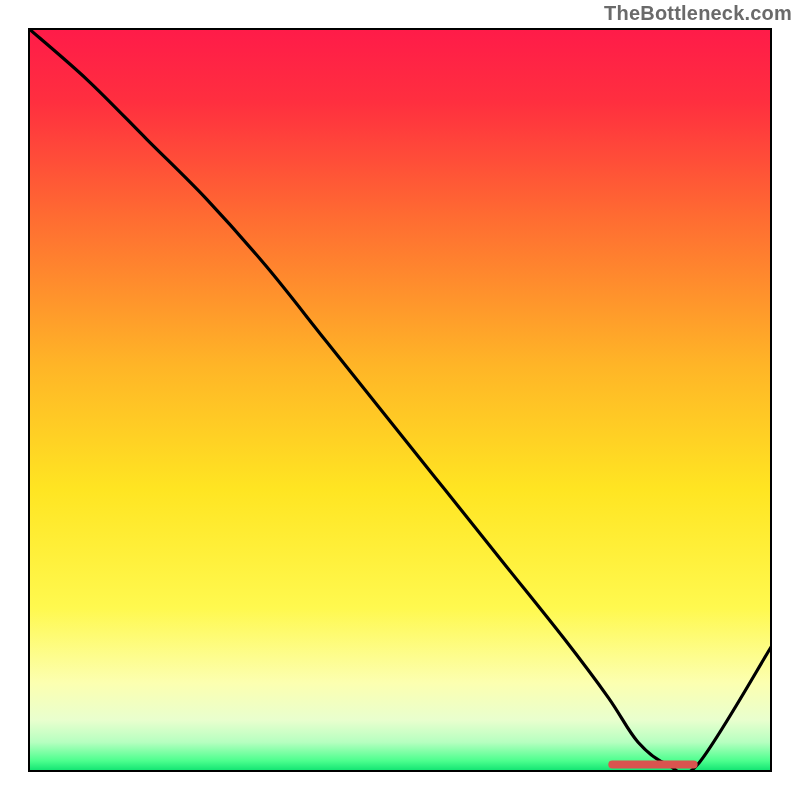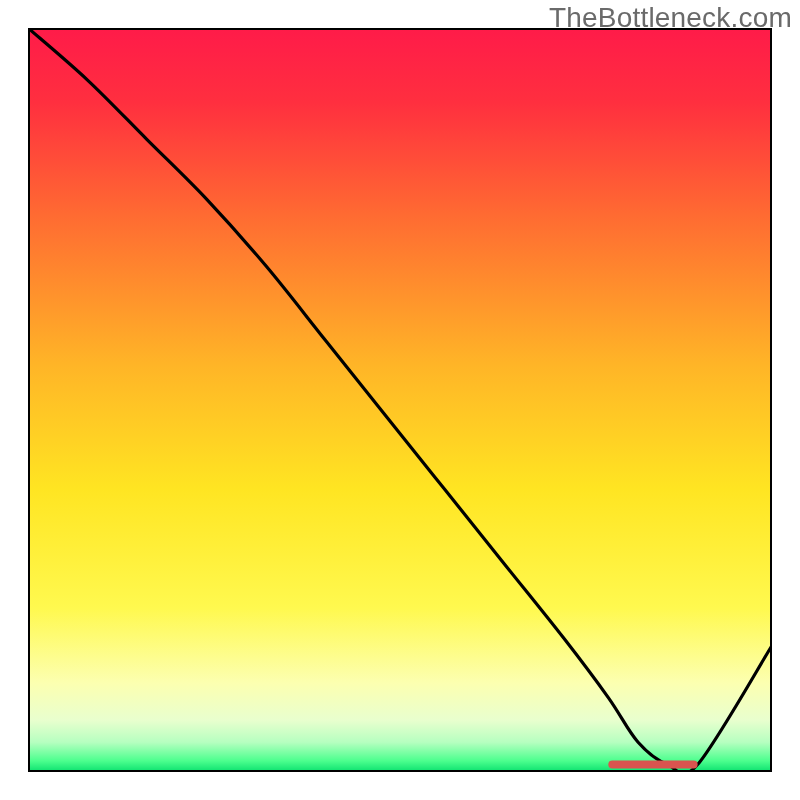--- a/index.html
+++ b/index.html
@@ -13,22 +13,22 @@
   }
   .stage {
     position: relative;
     width: 800px;
     height: 800px;
   }
   .watermark {
     position: absolute;
     top: 2px;
     right: 8px;
-    font-size: 28px;
-    font-weight: 400;
+    font-size: 20px;
+    font-weight: 700;
     color: #6a6a6a;
     letter-spacing: 0.2px;
     z-index: 20;
   }
   .plot {
     position: absolute;
     left: 28px;
     top: 28px;
     width: 744px;
     height: 744px;

